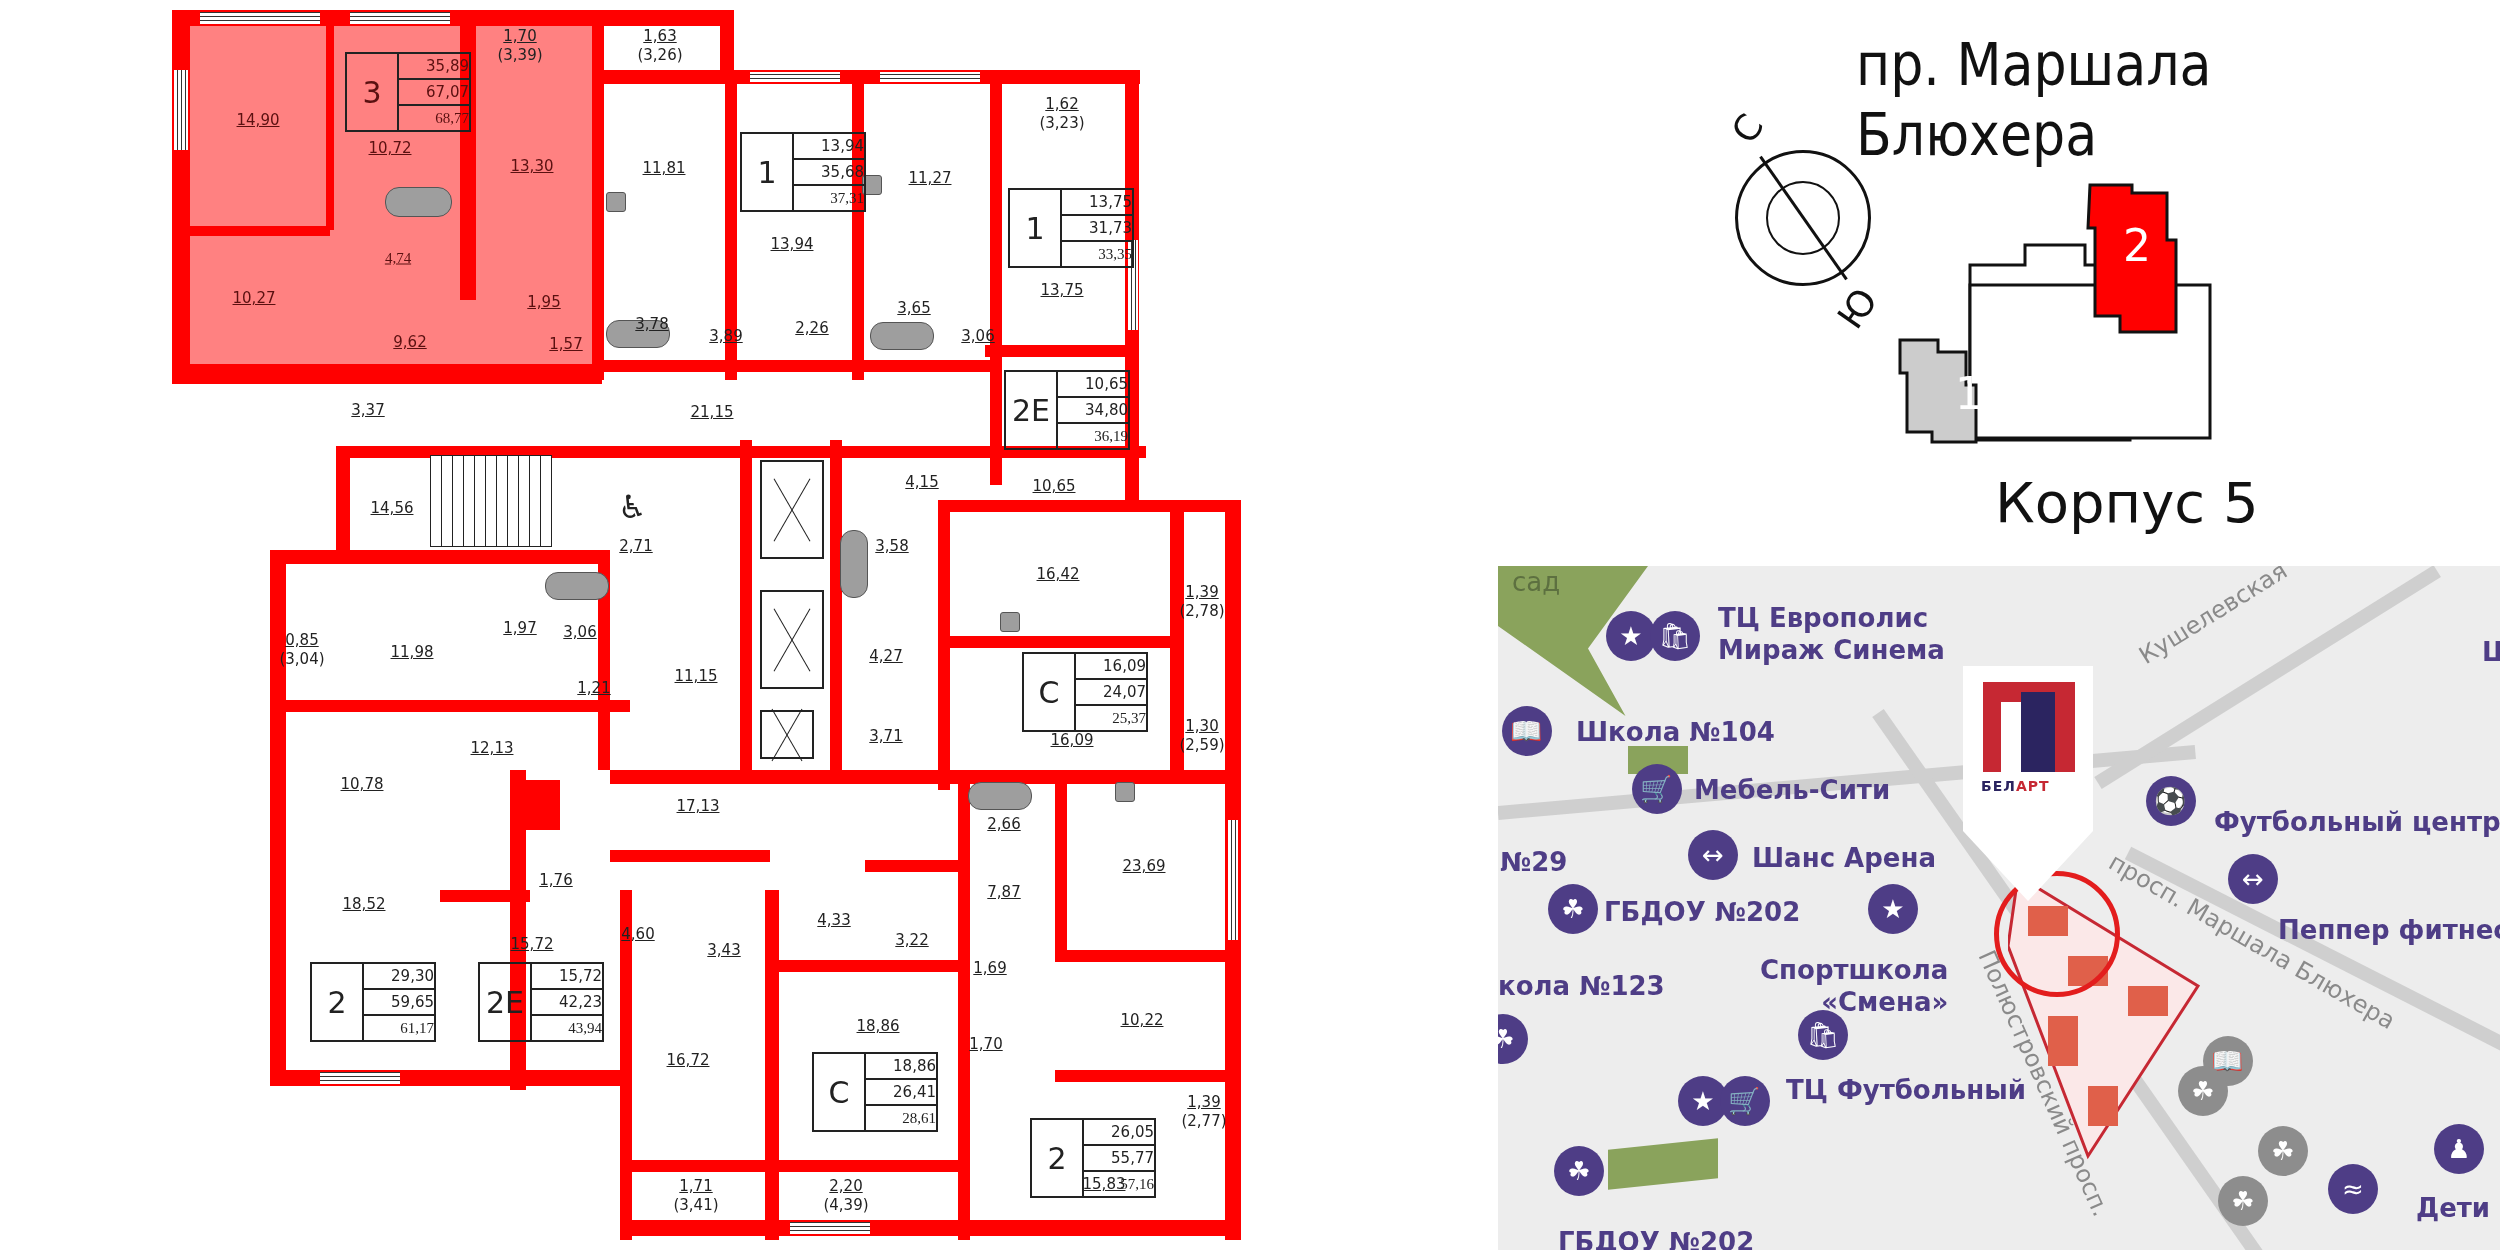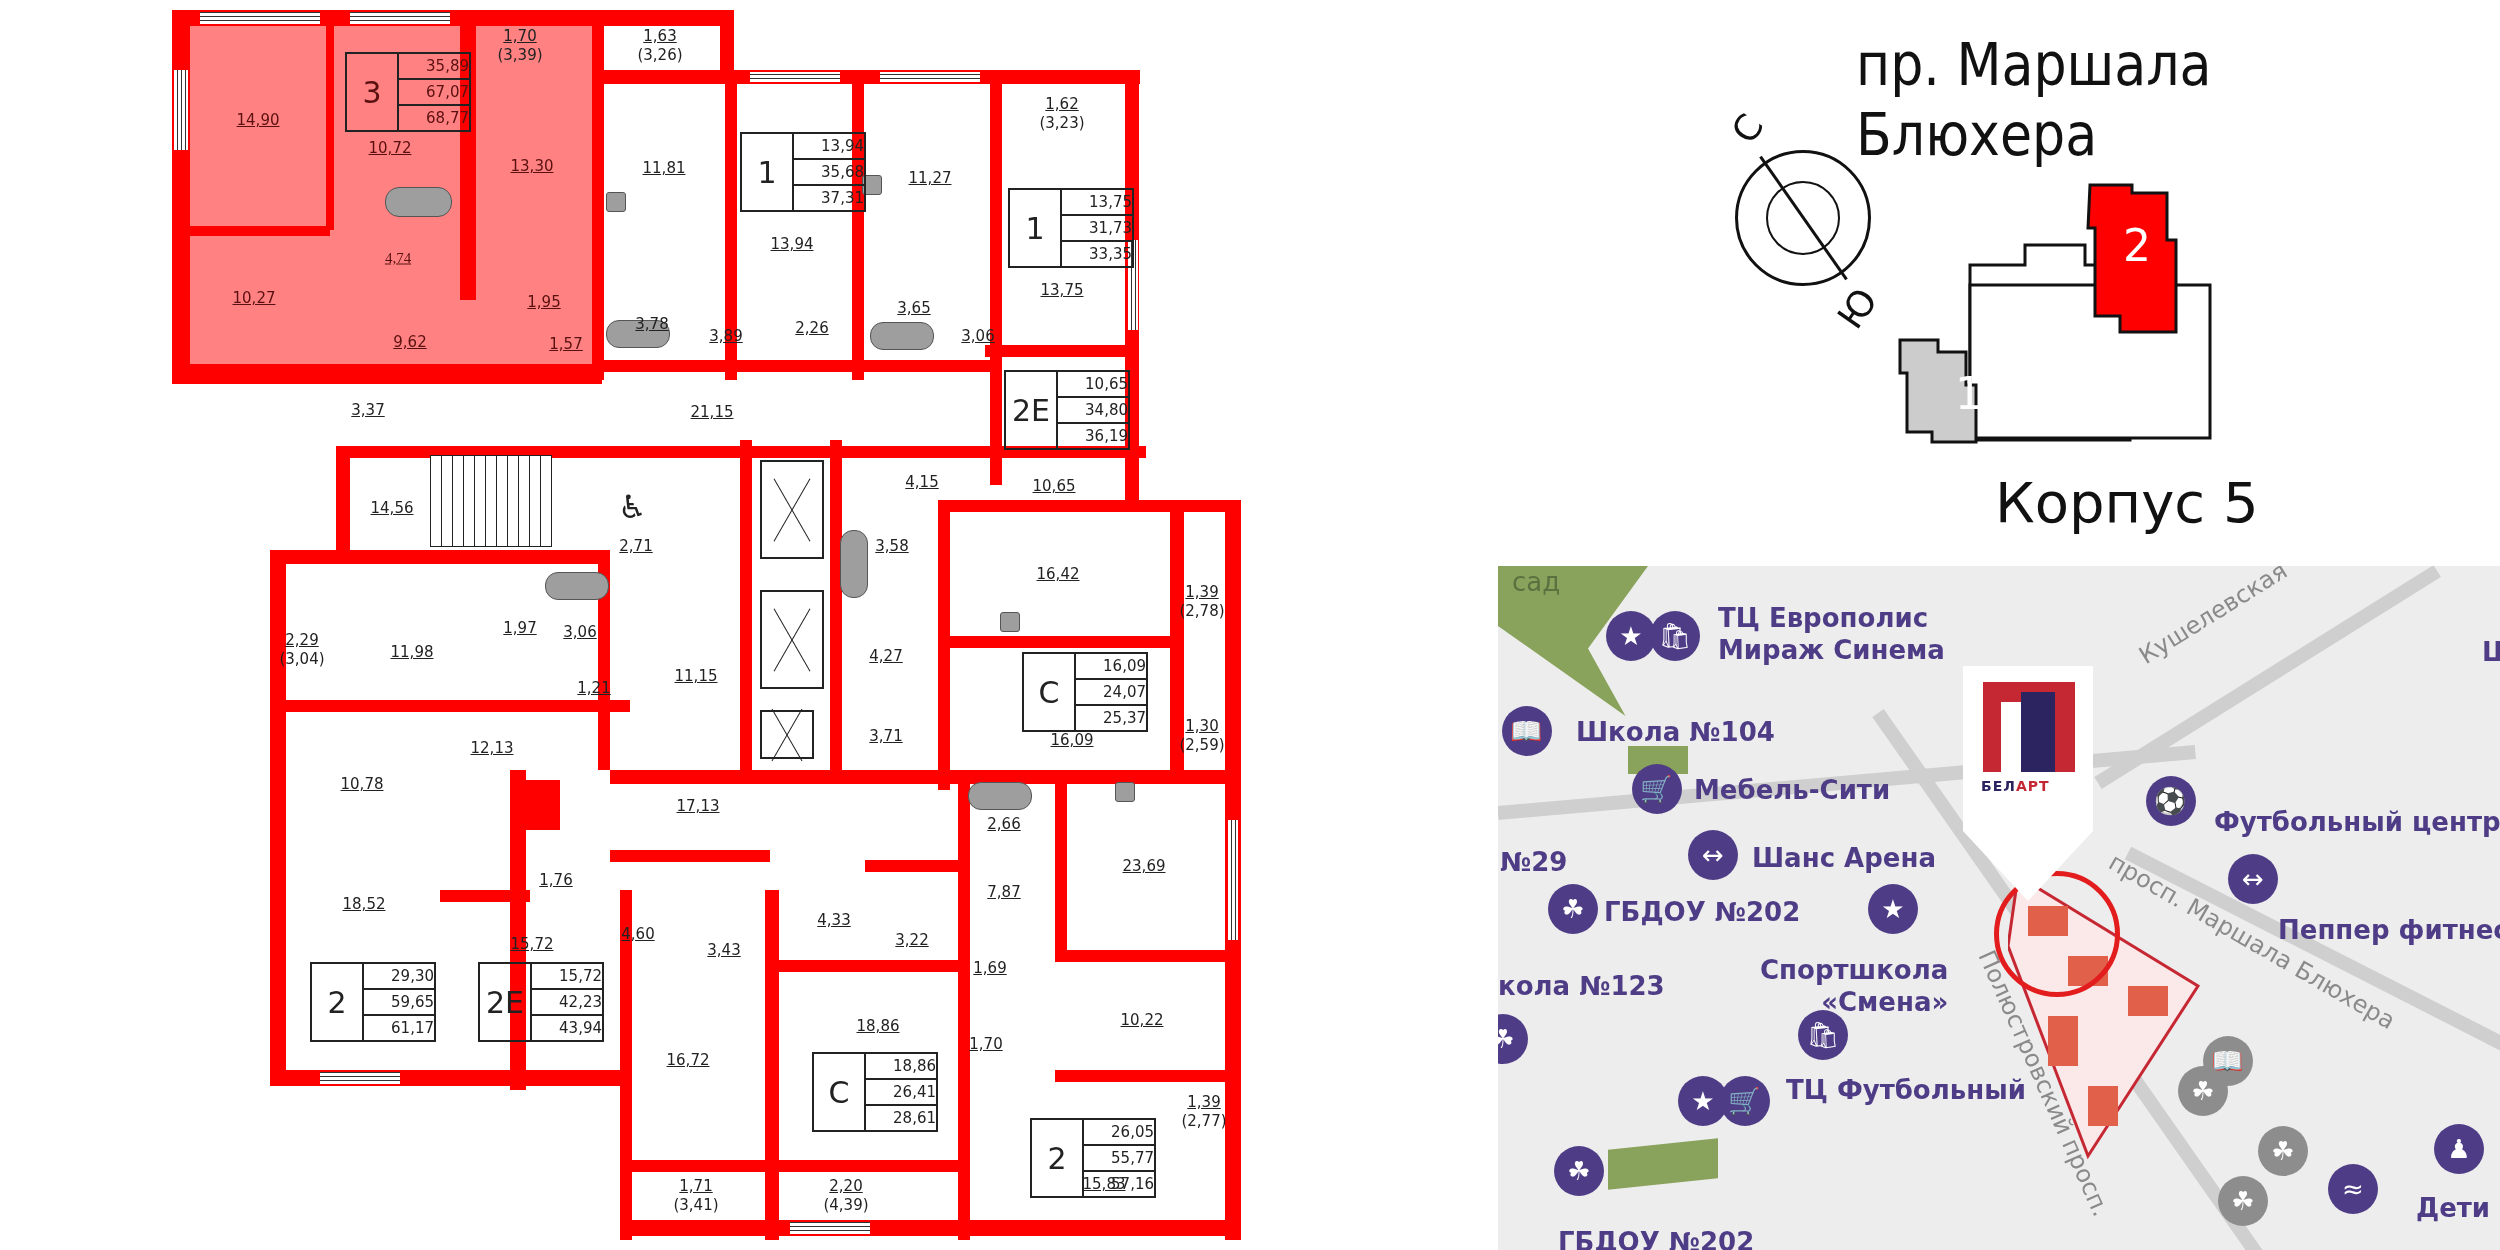--- a/index.html
+++ b/index.html
@@ -10,21 +10,21 @@
   .wall{position:absolute;background:#ff0000;}
   .hl{position:absolute;background:rgba(255,80,80,0.72);}
   .room-label{position:absolute;font-size:15px;color:#222;text-decoration:underline;white-space:nowrap;transform:translate(-50%,-50%);}
   .room-label.dark{color:#5a1010;}
   .balc{position:absolute;font-size:15px;color:#222;text-align:center;transform:translate(-50%,-50%);line-height:19px;}
   .balc .top{text-decoration:underline;}
   .apt-box{position:absolute;border:2px solid #222;display:flex;background:transparent;}
   .apt-box .type{width:50px;display:flex;align-items:center;justify-content:center;font-size:30px;border-right:2px solid #222;color:#222;}
   .apt-box .vals{display:flex;flex-direction:column;}
   .apt-box .vals span{width:70px;height:24px;font-size:15px;text-align:right;line-height:24px;border-bottom:2px solid #222;color:#222;}
-  .apt-box .vals span:last-child{border-bottom:none;}
+  .apt-box .vals span:last-child{border-bottom:none;font-family:Liberation Serif, serif;}
   .apt-box.hl-box .type,.apt-box.hl-box .vals span{color:#5a1010;}
   .fix{position:absolute;background:#9e9e9e;border:1px solid #555;border-radius:3px;}
   .stair{position:absolute;border:1px solid #222;background:repeating-linear-gradient(90deg,#fff 0 10px,#222 10px 11px);}
   .lift{position:absolute;border:2px solid #222;background:#fff;}
   .lift:before,.lift:after{content:"";position:absolute;left:50%;top:50%;width:120%;height:1px;background:#222;}
   .lift:before{transform:translate(-50%,-50%) rotate(60deg);}
   .lift:after{transform:translate(-50%,-50%) rotate(-60deg);}
   .win{position:absolute;background:repeating-linear-gradient(0deg,#fff 0 3px,#333 3px 4px);}
   .winv{position:absolute;background:repeating-linear-gradient(90deg,#fff 0 3px,#333 3px 4px);}
   
@@ -256,21 +256,21 @@
   <span class="room-label" style="left:878px;top:1026px;">18,86</span>
   <span class="room-label" style="left:990px;top:968px;">1,69</span>
   <span class="room-label" style="left:986px;top:1044px;">1,70</span>
   <span class="room-label" style="left:1142px;top:1020px;">10,22</span>
   <span class="room-label" style="left:1104px;top:1184px;">15,83</span>
 
   <div class="balc" style="left:520px;top:46px;"><span class="top">1,70</span><br><span>(3,39)</span></div>
   <div class="balc" style="left:660px;top:46px;"><span class="top">1,63</span><br><span>(3,26)</span></div>
   <div class="balc" style="left:1062px;top:114px;"><span class="top">1,62</span><br><span>(3,23)</span></div>
   <div class="balc" style="left:1202px;top:602px;"><span class="top">1,39</span><br><span>(2,78)</span></div>
-  <div class="balc" style="left:302px;top:650px;"><span class="top">2,29</span><br><span>(3,04)</span></div>
+  <div class="balc" style="left:302px;top:650px;"><span class="top">0,85</span><br><span>(3,04)</span></div>
   <div class="balc" style="left:1202px;top:736px;"><span class="top">1,30</span><br><span>(2,59)</span></div>
   <div class="balc" style="left:1204px;top:1112px;"><span class="top">1,39</span><br><span>(2,77)</span></div>
   <div class="balc" style="left:696px;top:1196px;"><span class="top">1,71</span><br><span>(3,41)</span></div>
   <div class="balc" style="left:846px;top:1196px;"><span class="top">2,20</span><br><span>(4,39)</span></div>
 </div>
 
 <div id="locator-title">
   <div>пр. Маршала</div>
   <div>Блюхера</div>
 </div>

